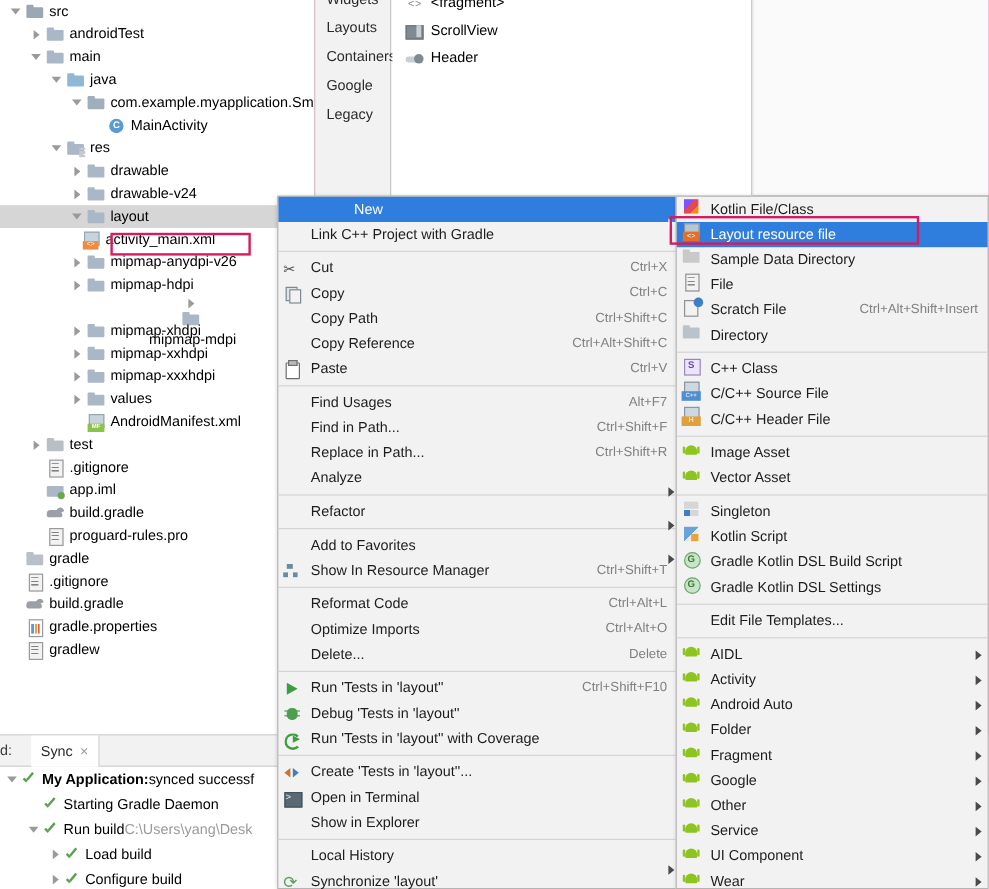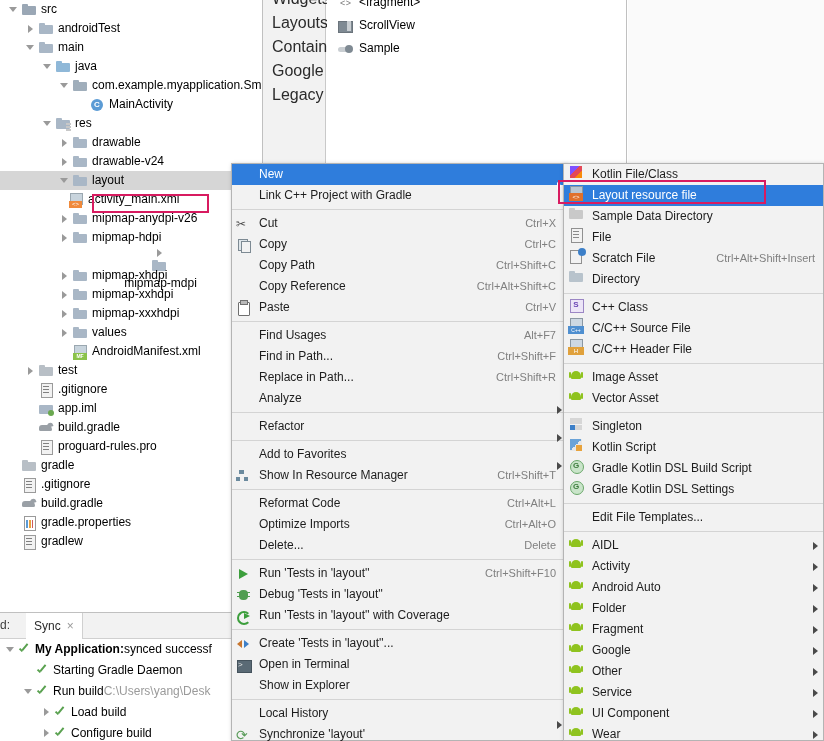--- a/index.html
+++ b/index.html
@@ -126,21 +126,21 @@
 
   
   #palette {
     position: absolute; left: 262px; top: 0; width: 366px; height: 163px;
     background: #ffffff; border-left: 1px solid #c0c0c0;
   }
   #palette-cats {
     position:absolute; left:0; top:0; width:63px; height:163px;
     background:#f2f2f2; border-right:1px solid #c9c9c9;
   }
-  .pal-cat { height:24px; line-height:24px; padding-left:9px; font-size:16px; color:#2b2b2b; white-space:nowrap;}
+  .pal-cat { height:24px; line-height:24px; padding-left:9px; font-size:12px; color:#2b2b2b; white-space:nowrap;}
   #palette-items { position:absolute; left:64px; top:0; right:0; height:163px; background:#fff; }
   .pal-item { height:23px; line-height:23px; display:flex; align-items:center; padding-left:10px; font-size:12px;}
   .pal-ico { width:16px; height:16px; flex:0 0 16px; margin-right:6px; position:relative; }
   .ic-fragment::before{ content:"< >"; position:absolute; left:0; top:0; width:16px; line-height:16px;
      font-size:9px; color:#7a7a7a; text-align:center; letter-spacing:-1px;}
   .ic-scrollview::before{ content:""; position:absolute; left:1px; top:3px; width:13px; height:10px;
      background:#7f8a93; border:1px solid #6b747c;}
   .ic-scrollview::after{ content:""; position:absolute; left:10px; top:3px; width:4px; height:10px; background:#c9ced2;}
   .ic-switch::before{ content:""; position:absolute; left:1px; top:6px; width:13px; height:5px;
      background:#c9ced2; border-radius:3px;}
@@ -156,21 +156,21 @@
   
   #context-menu {
     position:absolute; left:231px; top:163px; width:336px; height:578px;
     background:#f2f2f2; border:1px solid #b4b4b4;
     box-shadow: 1px 1px 4px rgba(0,0,0,.25);
   }
   .mi {
     position:relative; height:21px; line-height:21px;
     display:flex; align-items:center; font-size:12px; color:#1d1d1d; white-space:nowrap;
   }
-  .mi.hl { background:#2f7ddc; color:#fff; }
+  .mi.hl { background:#2f7ddc; color:#fff;gap:36px; }
   .mi-icon { width:18px; flex:0 0 18px; height:16px; position:relative; margin-left:3px; }
   .mi-label { flex: 1 1 auto; padding-left:6px; }
   .mi-shortcut { color:#808080; font-size:11px; padding-right:10px; }
   .mi-arrow { width:14px; flex:0 0 14px; position:relative; }
   .mi-arrow::before {
     content:""; position:absolute; right:4px; top:7px;
     border-left:5px solid #4a4a4a; border-top:4px solid transparent; border-bottom:4px solid transparent;
   }
   .mi.hl .mi-arrow::before { border-left-color:#ffffff; }
   .msep { height:1px; background:#d4d4d4; margin:3px 0; }
@@ -448,21 +448,21 @@
         <div class="pal-item" style="margin-top: -9px;">
           <span class="pal-ico ic-fragment"></span>
           <span>&lt;fragment&gt;</span>
         </div>
         <div class="pal-item">
           <span class="pal-ico ic-scrollview"></span>
           <span>ScrollView</span>
         </div>
         <div class="pal-item">
           <span class="pal-ico ic-switch"></span>
-          <span>Sample</span>
+          <span>Header</span>
         </div>
       </div>
   </div>
   <div id="vline1"></div>
   <div id="editor-area">
     
   </div>
 
   <div id="sync-panel">
     <div id="sync-tabbar">

